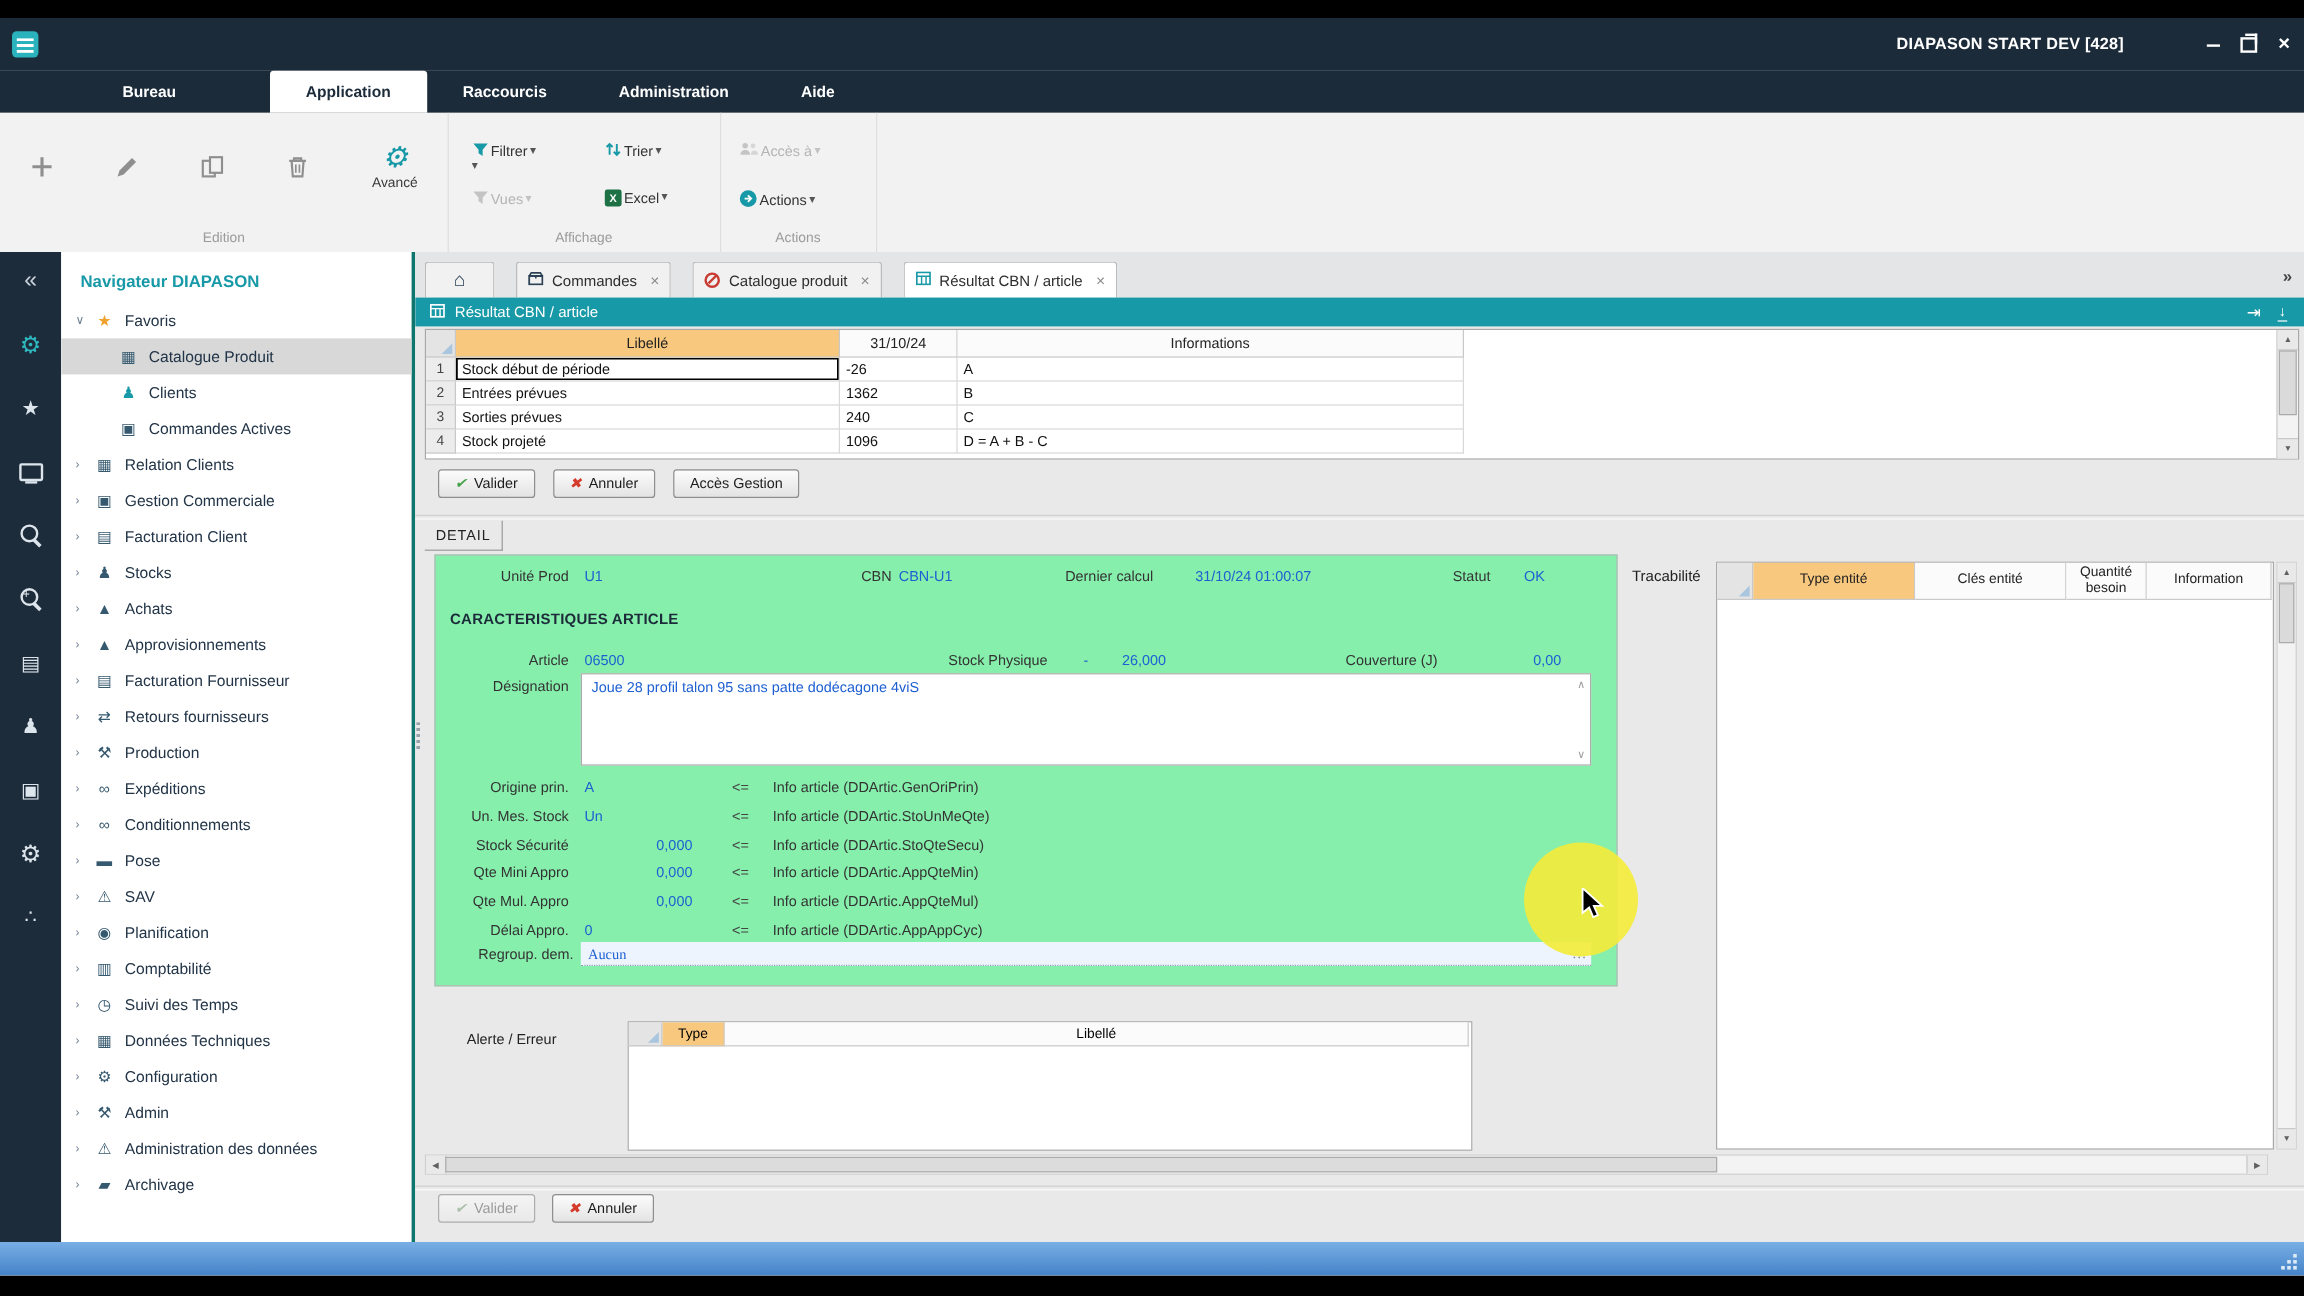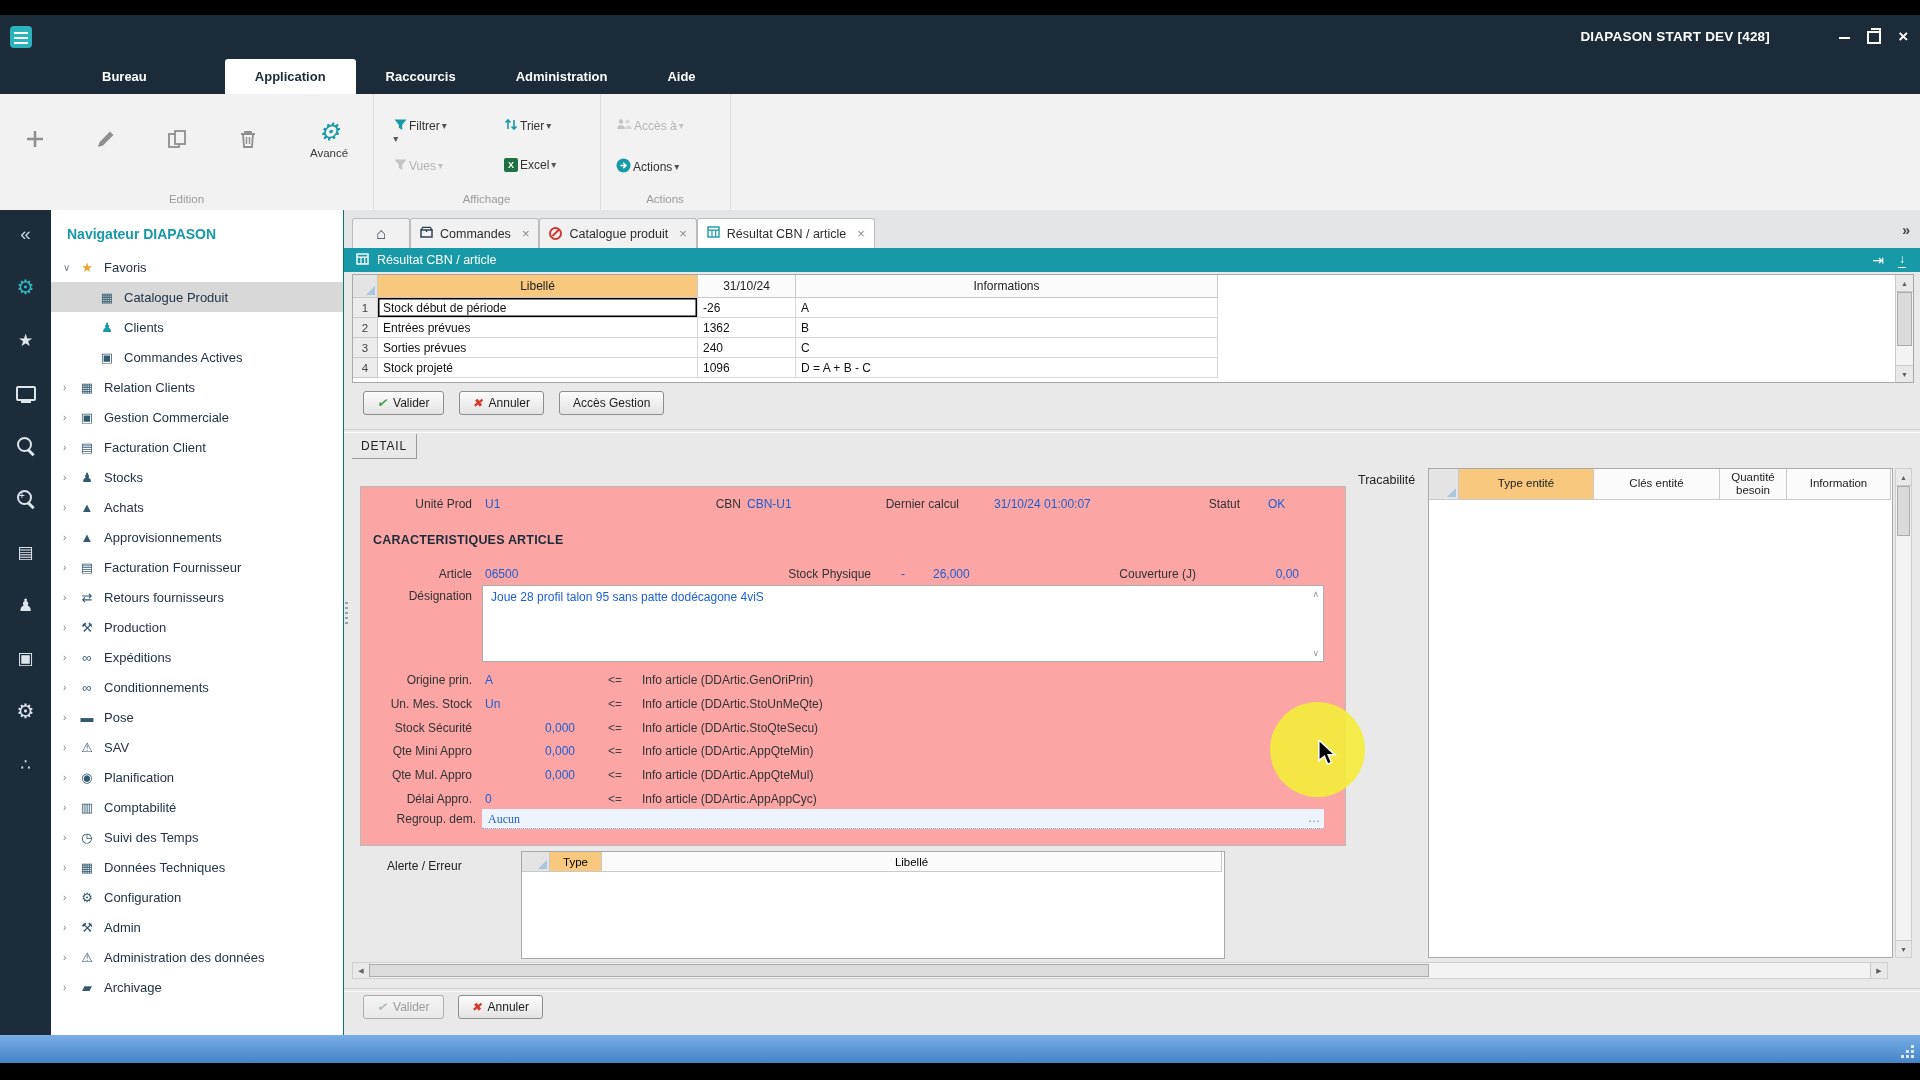--- a/index.html
+++ b/index.html
@@ -63,37 +63,37 @@
   .mag::after{content:"";position:absolute;width:8px;height:2.5px;background:#DDE5EC;transform:rotate(45deg);left:13px;top:17px;}
   .magplus i{position:absolute;left:5.5px;top:3px;font-style:normal;color:#DDE5EC;font-size:10px;}
   .magplus i::before{content:"+";}
   .si-doc::before{content:"▤";font-size:17px;}
   .si-user::before{content:"♟";font-size:17px;}
   .si-box::before{content:"▣";font-size:17px;}
   .si-gear2::before{content:"⚙";font-size:20px;}
   .si-sitemap::before{content:"∴";font-size:16px;}
 
   
-  .navp{width:292px;background:#fff;border-right:1px solid #0f766e;flex:none;overflow:hidden;}
+  .navp{width:292px;background:#fff;border-right:3px solid #0f766e;flex:none;overflow:hidden;}
   .navtitle{color:#1899A7;font-weight:bold;font-size:14px;padding:16px 0 10px 16px;}
   .tree-row{height:30px;display:flex;align-items:center;padding-left:12px;font-size:13px;color:#223447;}
   .tree-row .chev{width:15px;font-size:10px;color:#6F8193;flex:none;}
   .tree-row .g{width:18px;margin-right:8px;text-align:center;font-size:13px;color:#35596F;flex:none;}
   .tree-row.fav .g{color:#F0A22E;}
   .tree-row.teal .g{color:#1899A7;}
   .tree-row.child{padding-left:32px;}
   .tree-row.selected{background:#D8D8D8;}
 
   
   .main{flex:1;position:relative;background:#E9E9EA;overflow:hidden;}
   .split{position:absolute;left:1px;top:392px;height:24px;width:3px;
     background:repeating-linear-gradient(to bottom,#97A2AD 0,#97A2AD 2px,transparent 2px,transparent 5px);}
 
   
-  .tabbar{position:absolute;top:0;left:0;right:0;height:38px;background:#E4E5E6;display:flex;align-items:flex-end;padding-left:8px;gap:0;}
+  .tabbar{position:absolute;top:0;left:0;right:0;height:38px;background:#E4E5E6;display:flex;align-items:flex-end;padding-left:8px;gap:18px;}
   .tab{height:29px;background:#F1F1F1;border:1px solid #BBB;border-bottom:none;border-radius:3px 3px 0 0;display:flex;align-items:center;gap:7px;padding:0 9px;font-size:12.5px;color:#2d2d2d;}
   .tab.active{background:#fff;}
   .hometab{width:38px;justify-content:center;}
   .homeglyph::before{content:"⌂";font-size:16px;color:#2C4156;line-height:16px;}
   .tabx{margin-left:4px;}
   .tabx::before{content:"×";color:#8A8A8A;font-size:13px;}
   .noentry{width:13px;height:13px;border:2.5px solid #C93B32;border-radius:50%;position:relative;flex:none;box-sizing:border-box;}
   .noentry::after{content:"";position:absolute;left:-0.5px;top:3.2px;width:9px;height:1.8px;background:#C93B32;transform:rotate(-45deg);}
   .chevR{position:absolute;right:10px;top:12px;color:#444;font-size:14px;font-weight:bold;}
   .chevR::before{content:"»";}
@@ -144,21 +144,21 @@
   .xx::before{content:"✖";color:#D43B2A;font-size:12px;}
   .btn.dis{color:#9C9C9C;background:linear-gradient(#F4F4F4,#E9E9E9);border-color:#ADADAD;}
   .btn.dis .ck::before{color:#ABBFAB;}
 
   .groove{position:absolute;left:0;right:0;height:2px;border-top:1px solid #CFCFCF;border-bottom:1px solid #FBFBFB;}
   .gv1{top:219px;} .gv2{top:778px;}
 
   .detailtab{position:absolute;top:224px;left:8px;width:64px;height:24px;font-size:12px;color:#222;letter-spacing:.8px;display:flex;align-items:center;justify-content:center;border-right:1px solid #9A9A9A;border-bottom:1px solid #9A9A9A;}
 
   
-  .dpanel{position:absolute;top:252px;left:16px;width:984px;height:358px;background:#fca5a5;border:1px solid #B8B8B8;font-size:12px;color:#333;margin-top:24px;}
+  .dpanel{position:absolute;top:252px;left:16px;width:984px;height:358px;background:#86efac;border:1px solid #B8B8B8;font-size:12px;color:#333;}
   .fl{position:absolute;text-align:right;color:#333;}
   .fv{position:absolute;color:#1E5FD2;}
   .sect{position:absolute;left:12px;top:46px;font-weight:bold;font-size:12.5px;color:#1C2B3A;letter-spacing:.2px;}
   .desbox{position:absolute;left:121px;top:98px;width:842px;height:77px;border:1px solid #ABABAB;background:#fff;color:#1E5FD2;padding:4px 20px 4px 8px;box-sizing:border-box;}
   .spin{position:absolute;right:4px;color:#999;font-size:9px;}
   .spin.u{top:3px;} .spin.u::before{content:"∧";}
   .spin.d{bottom:3px;} .spin.d::before{content:"∨";}
   .dmaps{position:absolute;left:0;top:182px;width:100%;}
   .mrow{height:23.8px;position:relative;}
   .ml{position:absolute;left:0;top:4px;width:111px;text-align:right;color:#333;}

